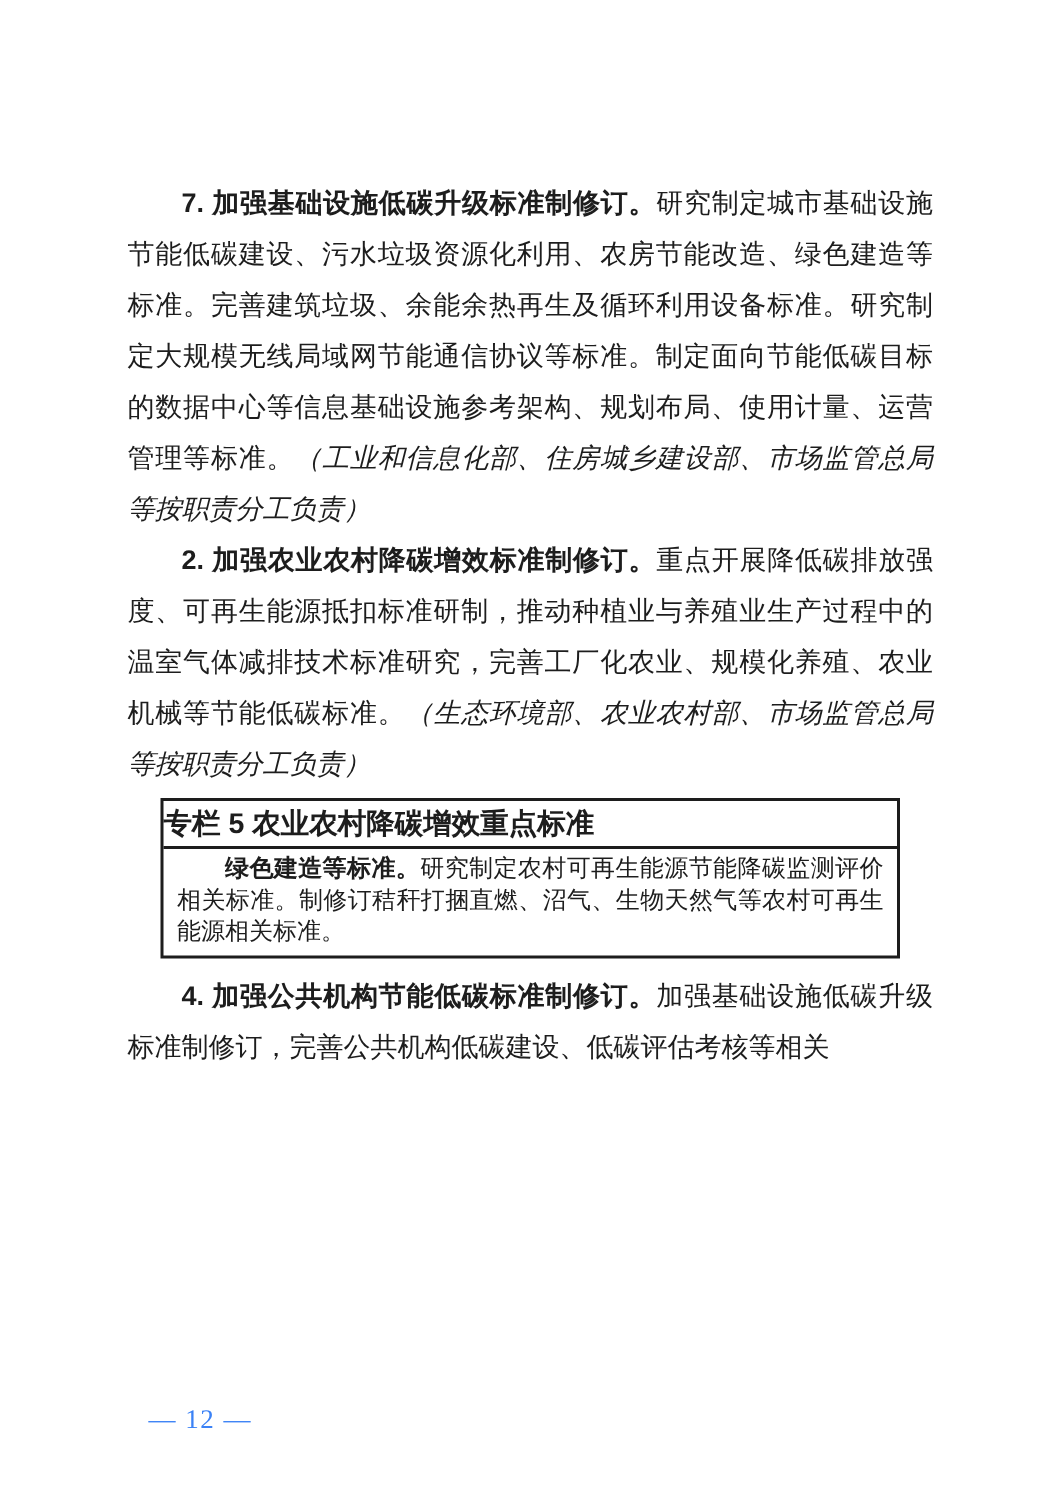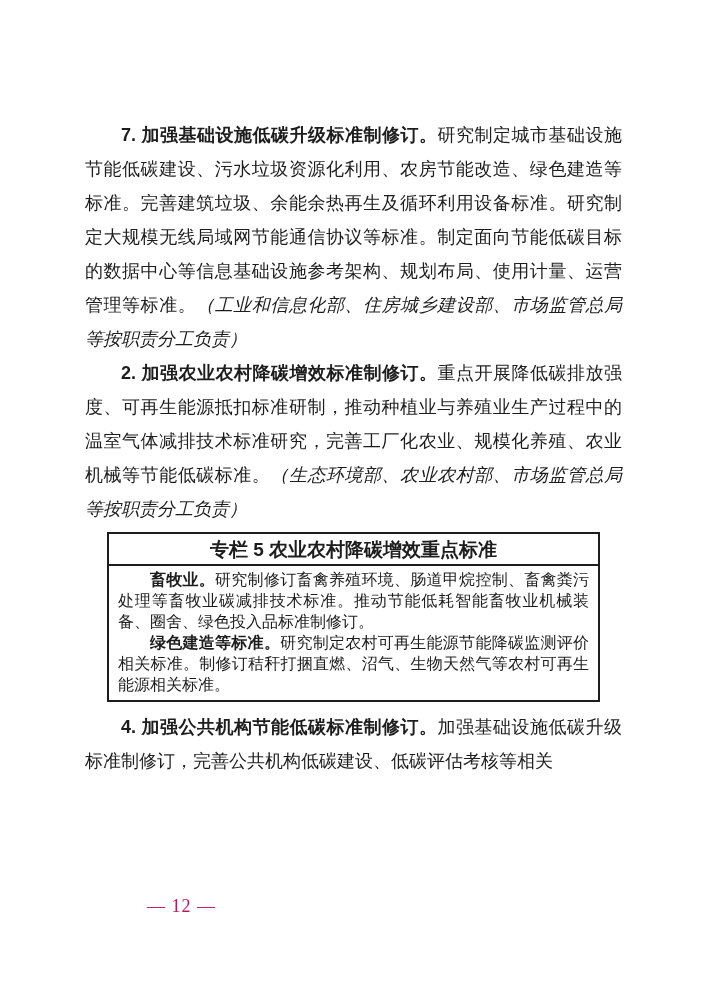--- a/index.html
+++ b/index.html
@@ -43,62 +43,60 @@
     box-sizing: border-box;
     width: 493px;
     margin: 6px auto 8px auto;
     border: 2px solid #1d1d1d;
   }
   .box-title {
     font-family: "Liberation Sans", "DejaVu Sans", sans-serif;
     font-weight: 700;
     font-size: 19px;
     line-height: 25px;
-    text-align: center;
+    text-align: left;
     padding: 3px 0 2px 0;
     border-bottom: 2px solid #1d1d1d;
   }
   .box-body {
     padding: 3px 9px 5px 9px;
   }
   .box-para {
     margin: 0;
     font-size: 16px;
     line-height: 21px;
     text-align: justify;
     text-indent: 2em;
   }
   .box-para .term {
     font-family: "Liberation Sans", "DejaVu Sans", sans-serif;
     font-weight: 700;
   }
   .page-number {
     position: absolute;
     left: 99px;
-    top: 896px;
+    top: 936px;
     font-size: 18px;
     letter-spacing: 1px;
-    color: #be185d;
-    margin-left: 48px;
+    color: #3b82f6;
   }
 </style>
 </head>
 <body>
 
 <div class="page">
   <div class="content">
 
     <p class="para"><span class="lead">7. 加强基础设施低碳升级标准制修订。</span><span>研究制定城市基础设施节能低碳建设、污水垃圾资源化利用、农房节能改造、绿色建造等标准。完善建筑垃圾、余能余热再生及循环利用设备标准。研究制定大规模无线局域网节能通信协议等标准。制定面向节能低碳目标的数据中心等信息基础设施参考架构、规划布局、使用计量、运营管理等标准。</span><span class="kai">（工业和信息化部、住房城乡建设部、市场监管总局等按职责分工负责）</span></p>
 
     <p class="para"><span class="lead">2. 加强农业农村降碳增效标准制修订。</span><span>重点开展降低碳排放强度、可再生能源抵扣标准研制，推动种植业与养殖业生产过程中的温室气体减排技术标准研究，完善工厂化农业、规模化养殖、农业机械等节能低碳标准。</span><span class="kai">（生态环境部、农业农村部、市场监管总局等按职责分工负责）</span></p>
 
     <div class="box">
       <div class="box-title">专栏 5 农业农村降碳增效重点标准</div>
       <div class="box-body">
-        <p class="box-para"><span class="term">畜牧业。</span><span>研究制修订畜禽养殖环境、肠道甲烷控制、畜禽粪污处理等畜牧业碳减排技术标准。推动节能低耗智能畜牧业机械装备、圈舍、绿色投入品标准制修订。</span></p>
         <p class="box-para"><span class="term">绿色建造等标准。</span><span>研究制定农村可再生能源节能降碳监测评价相关标准。制修订秸秆打捆直燃、沼气、生物天然气等农村可再生能源相关标准。</span></p>
       </div>
     </div>
 
     <p class="para para-after-box"><span class="lead">4. 加强公共机构节能低碳标准制修订。</span><span>加强基础设施低碳升级标准制修订，完善公共机构低碳建设、低碳评估考核等相关</span></p>
 
   </div>
 
   <div class="page-number">— 12 —</div>
 </div>

